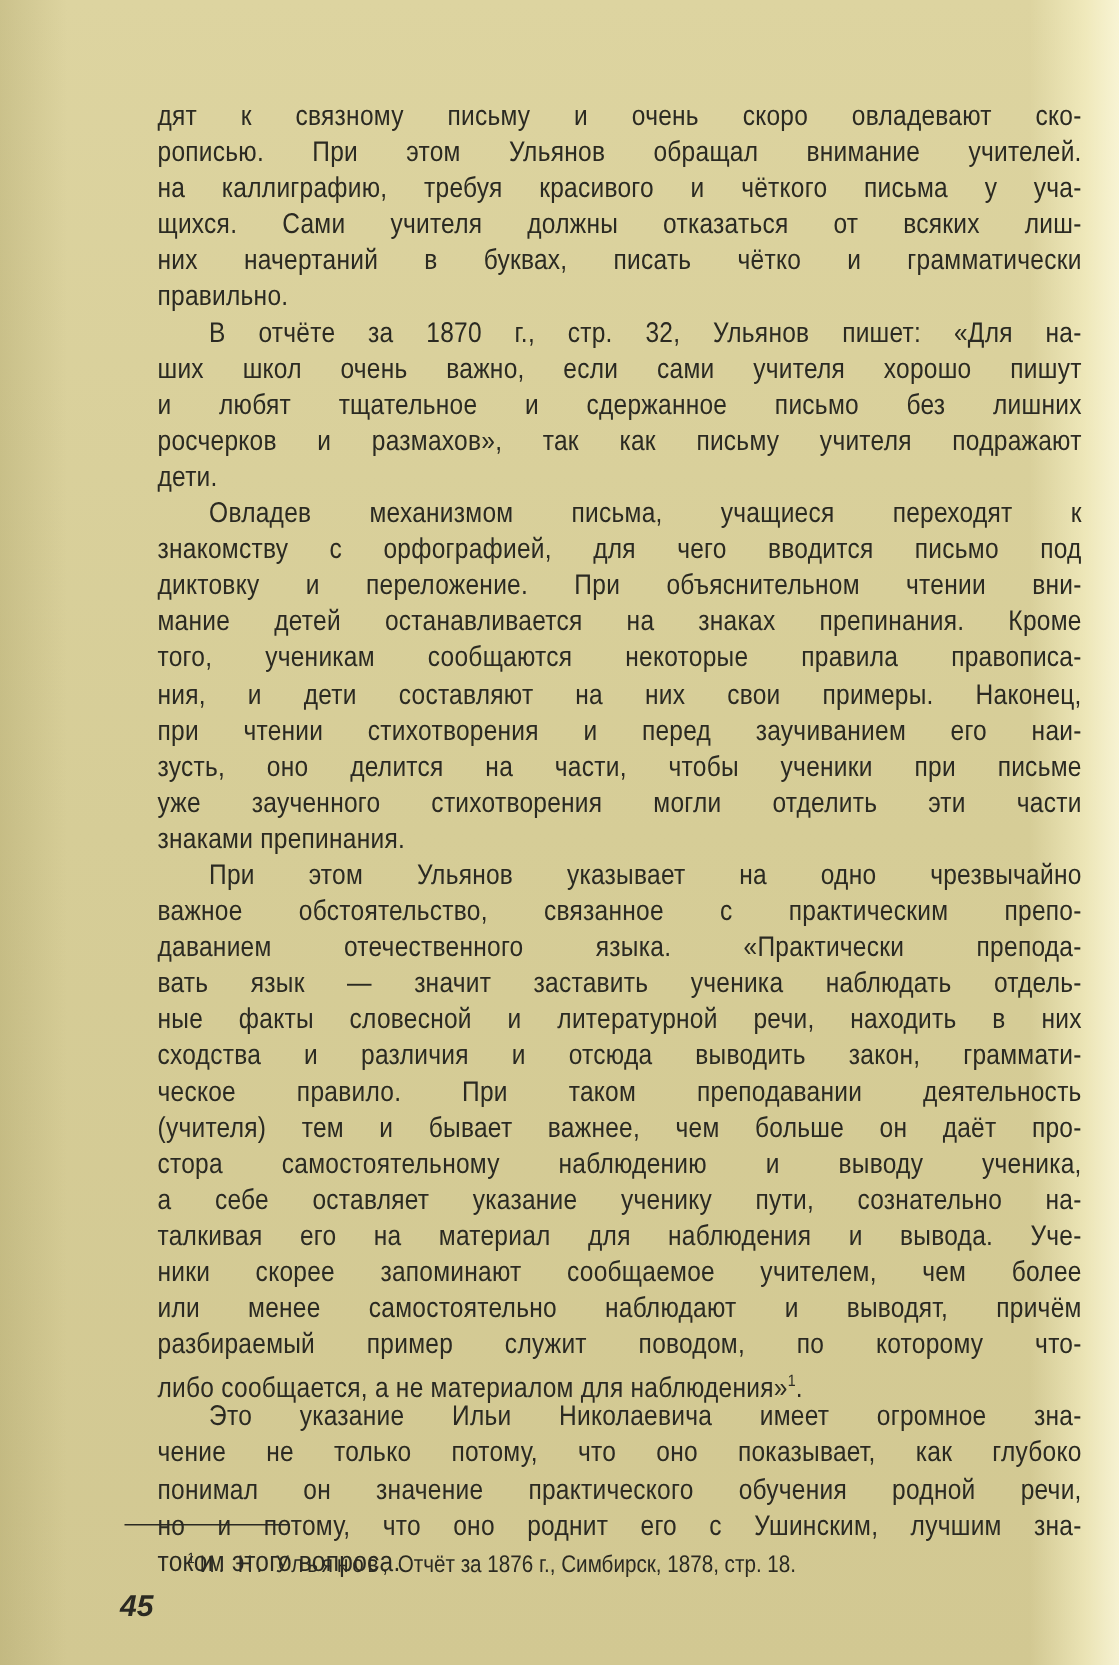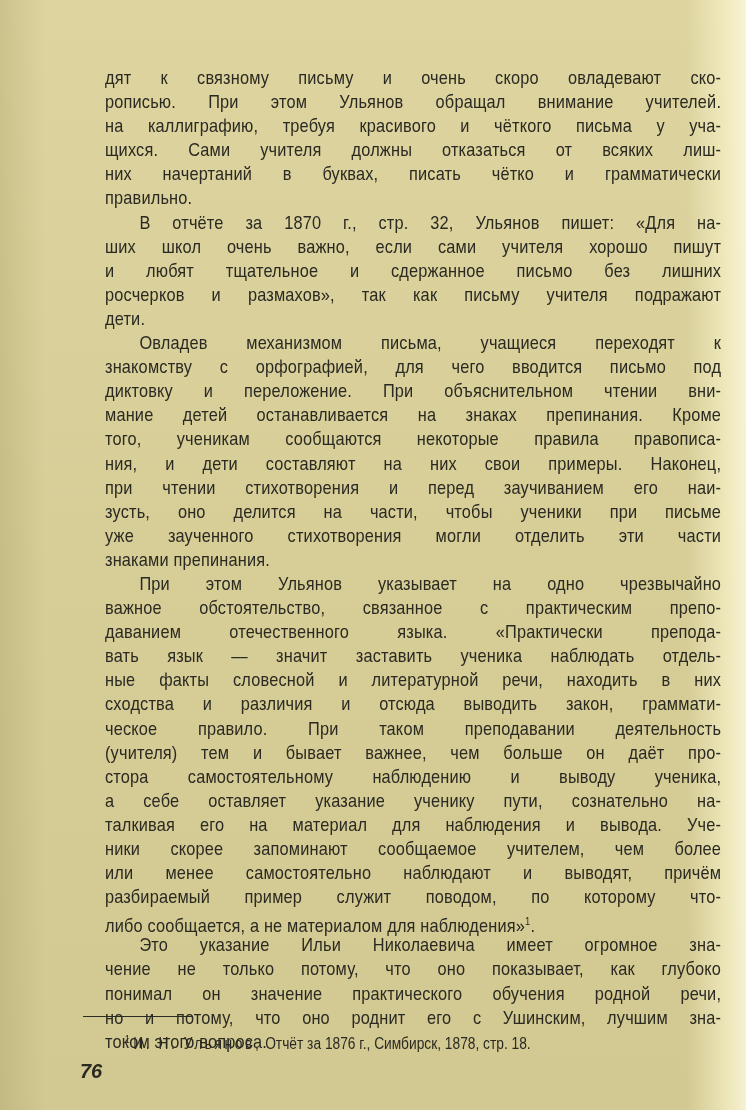--- a/index.html
+++ b/index.html
@@ -97,14 +97,14 @@
       <span class="line indent"><span>Это указание Ильи Николаевича имеет огромное зна-</span></span>
       <span class="line"><span>чение не только потому, что оно показывает, как глубоко</span></span>
       <span class="line"><span>понимал он значение практического обучения родной речи,</span></span>
       <span class="line"><span>но и потому, что оно роднит его с Ушинским, лучшим зна-</span></span>
       <span class="line last"><span>током этого вопроса.</span></span>
     </div>
   <div class="fn-rule"></div>
   <div class="footnote">
     <sup>1</sup><span class="fn-author">И. Н. Ульянов,</span> <span>Отчёт за 1876 г., Симбирск, 1878, стр. 18.</span>
   </div>
-  <div class="page-num">76</div>
+  <div class="page-num">45</div>
 </div>
 
 </body></html>

